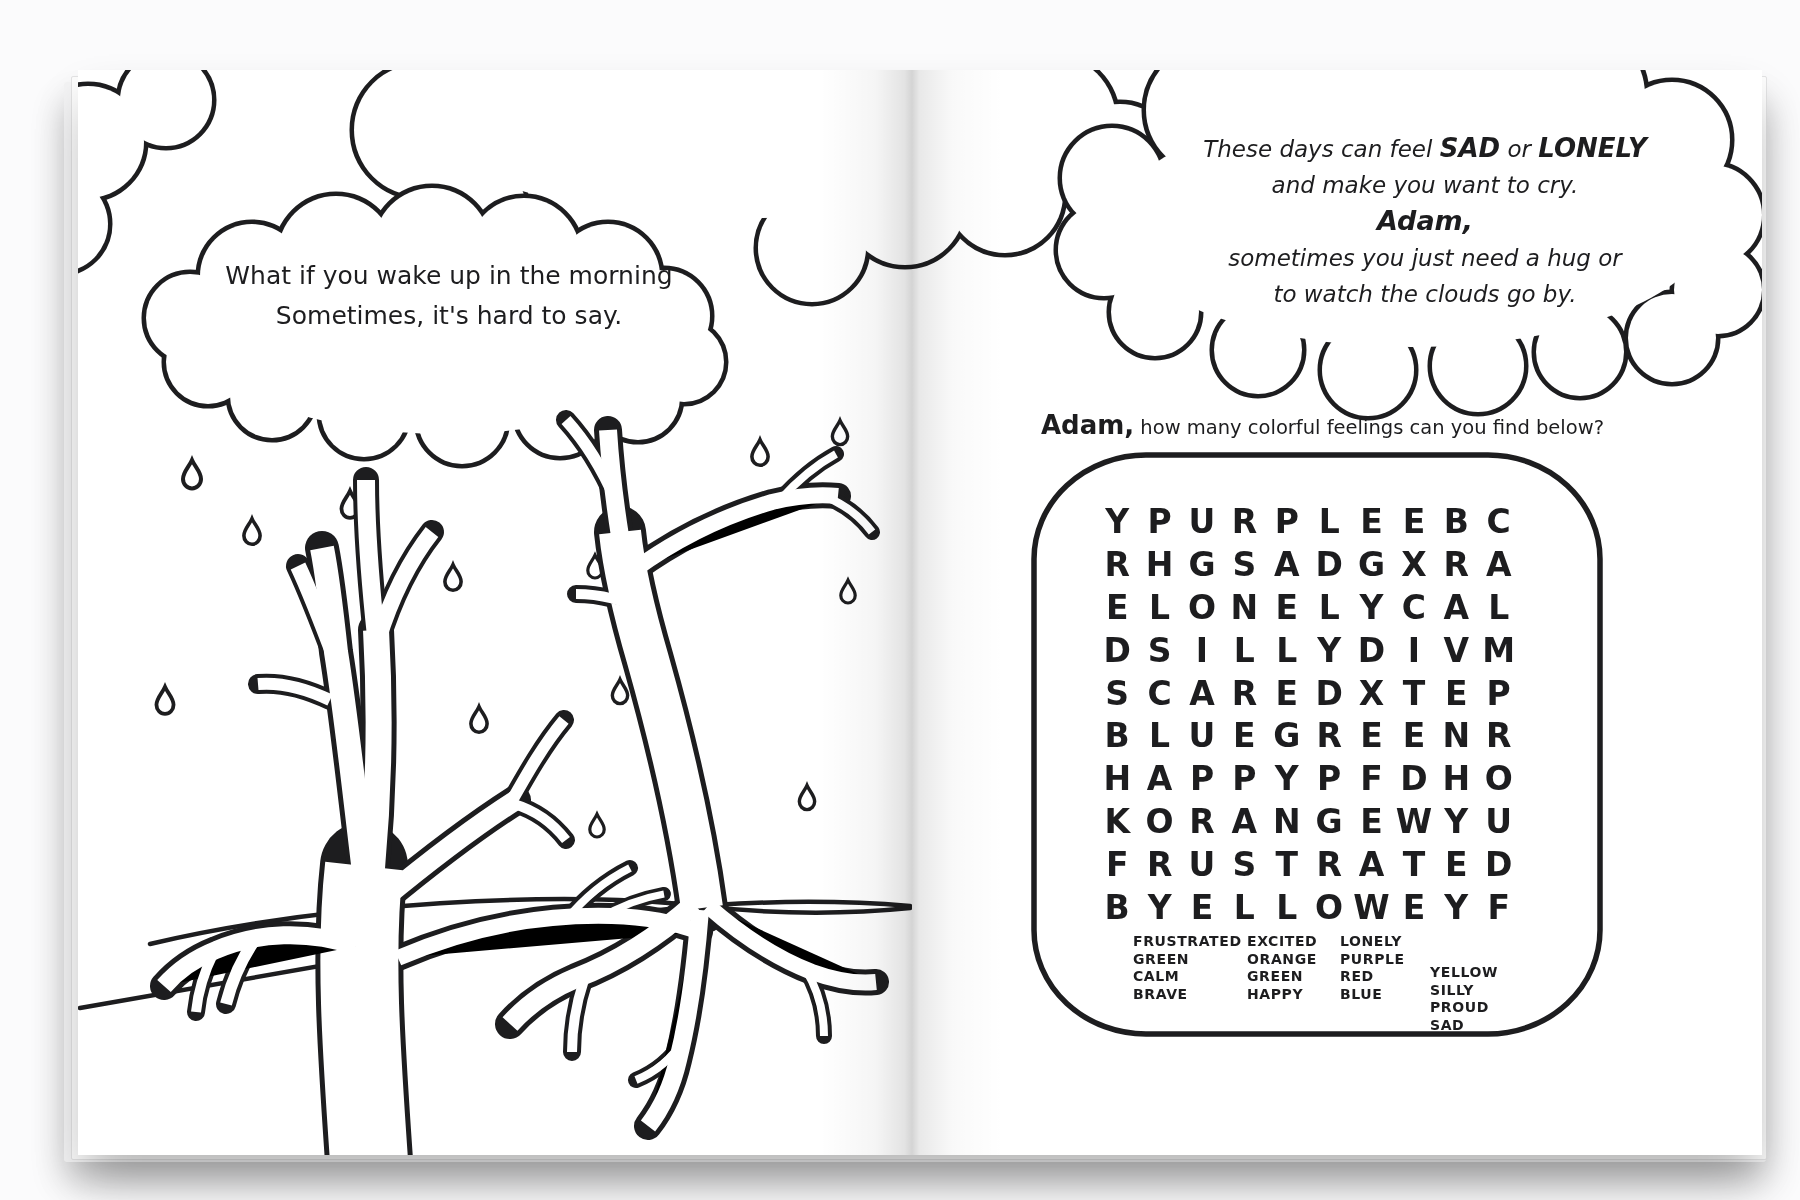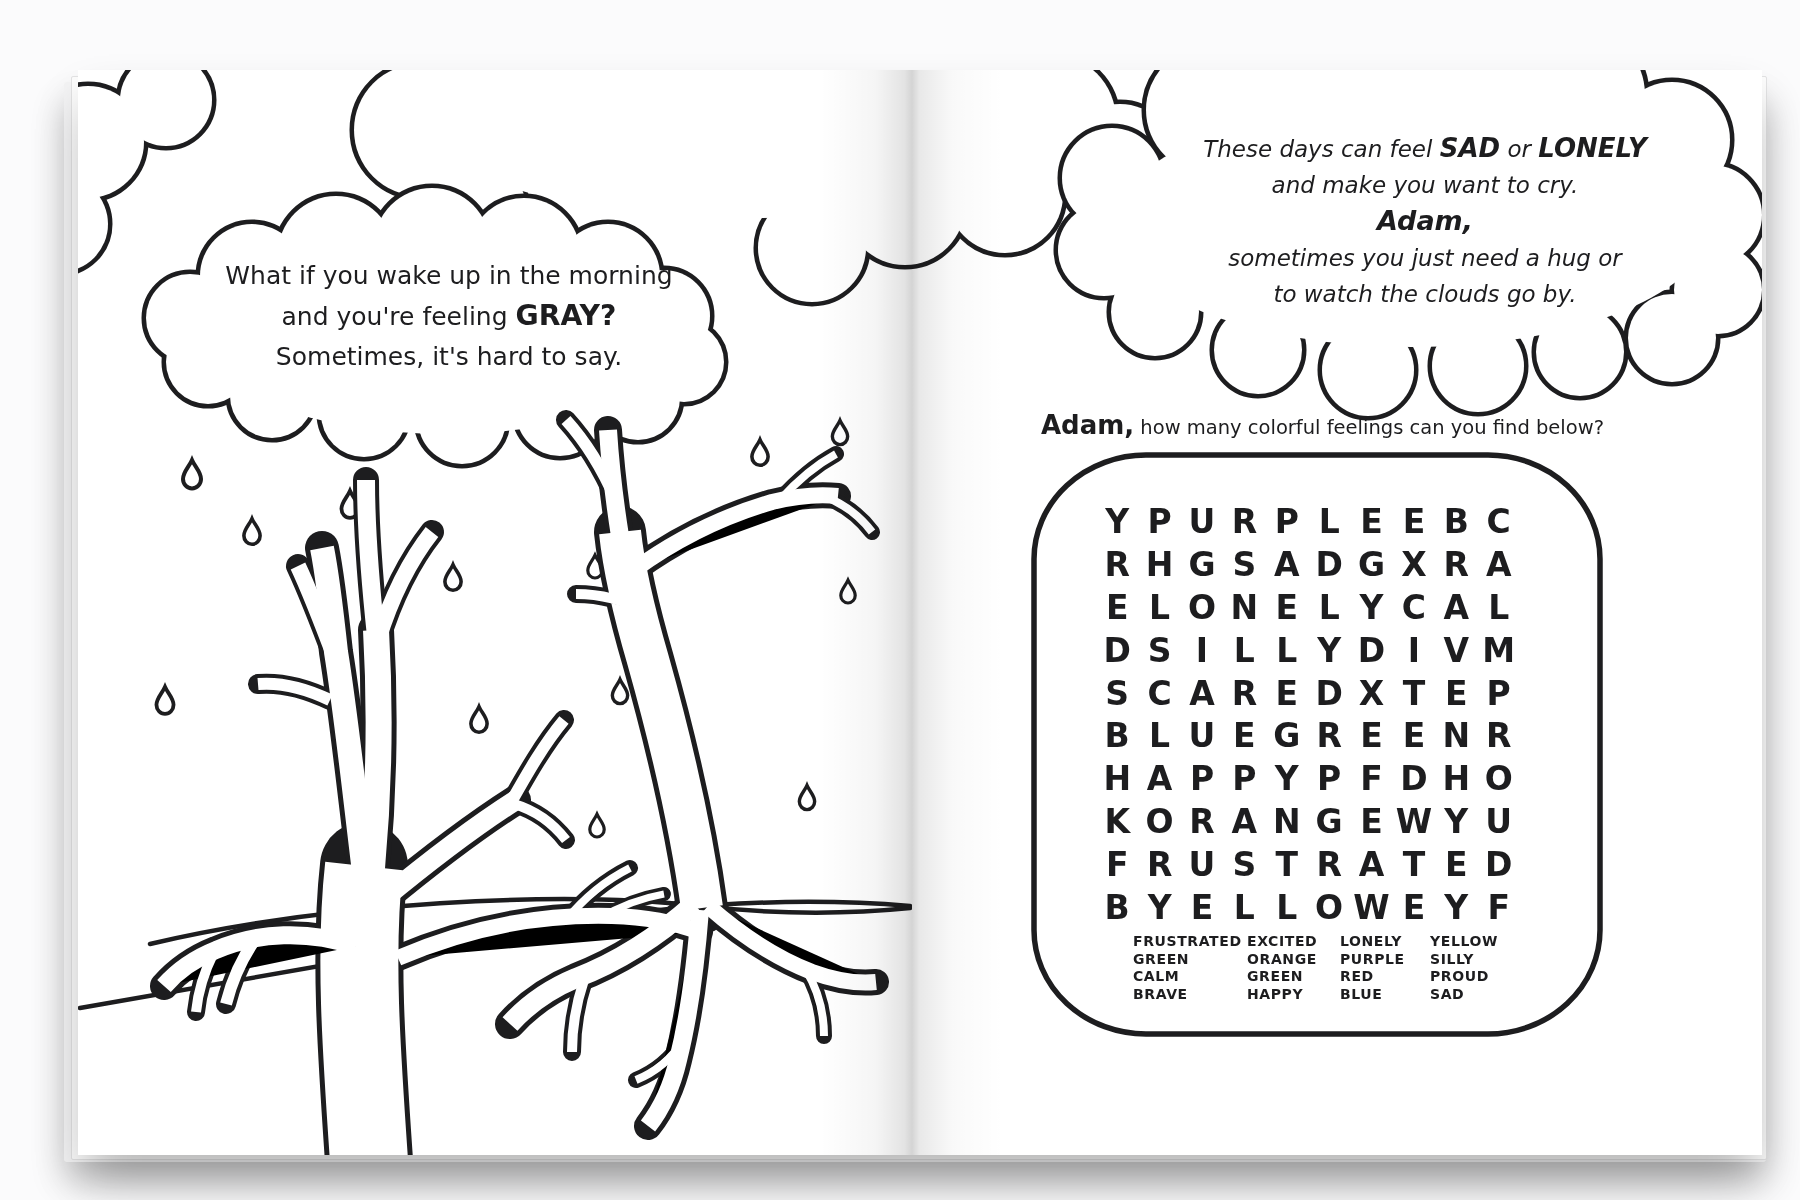--- a/index.html
+++ b/index.html
@@ -33,21 +33,21 @@
   .prompt .pq{font-size:19.5px;}
   .ws-grid{left:1096px;top:500px;display:grid;grid-template-columns:repeat(10,42.4px);
     grid-auto-rows:42.9px;}
   .ws-cell{display:flex;align-items:center;justify-content:center;font-size:33px;font-weight:700;
     color:var(--ink);}
   .word-list{left:1108px;top:933px;display:flex;}
   .word-col{font-size:14px;font-weight:700;line-height:17.5px;letter-spacing:.6px;color:var(--ink);}
   .word-col:nth-child(1){width:114px;margin-left:25px;}
   .word-col:nth-child(2){width:93px;}
   .word-col:nth-child(3){width:90px;}
-  .word-col:nth-child(4){width:100px;}
+  .word-col:nth-child(4){width:100px;margin-top:31px;}
   .gutter{position:absolute;left:820px;top:70px;width:184px;height:1085px;pointer-events:none;
     background:linear-gradient(to right, rgba(0,0,0,0) 0%, rgba(0,0,0,.04) 30%,
       rgba(0,0,0,.11) 46%, rgba(0,0,0,.17) 50%, rgba(0,0,0,.09) 54%,
       rgba(0,0,0,.025) 72%, rgba(0,0,0,0) 100%);}
 </style>
 </head>
 <body>
 
 <div class="stage">
   <div class="under2"></div>
@@ -295,21 +295,20 @@
       <path d="M584,980 C576,1004 572,1028 572,1052" stroke="#ffffff" stroke-width="10"></path>
       <path d="M700,910 C696,962 690,1012 678,1060 C672,1086 662,1108 648,1126" stroke="#ffffff" stroke-width="18"></path>
       <path d="M684,1040 C672,1058 656,1072 636,1080" stroke="#ffffff" stroke-width="8"></path>
       <path d="M708,906 C742,936 776,958 812,972 C834,980 856,984 876,982" stroke="#ffffff" stroke-width="16"></path>
       <path d="M806,970 C818,990 824,1012 824,1036" stroke="#ffffff" stroke-width="8"></path>
     </g>
   </svg>
 
   <div class="txt cloud-text ct-left">
     <div class="line"><span>What if you wake up in the morning</span></div>
-    <div class="line"><span>and you're feeling </span><span class="b">GRAY?</span></div>
     <div class="line"><span>Sometimes, it's hard to say.</span></div>
   </div>
 
   <div class="txt cloud-text ct-right">
     <div class="line"><span>These days can feel </span><span class="b">SAD</span><span> or </span><span class="b">LONELY</span></div>
     <div class="line"><span>and make you want to cry.</span></div>
     <div class="line"><span class="big-name">Adam,</span></div>
     <div class="line"><span>sometimes you just need a hug or</span></div>
     <div class="line"><span>to watch the clouds go by.</span></div>
   </div>

